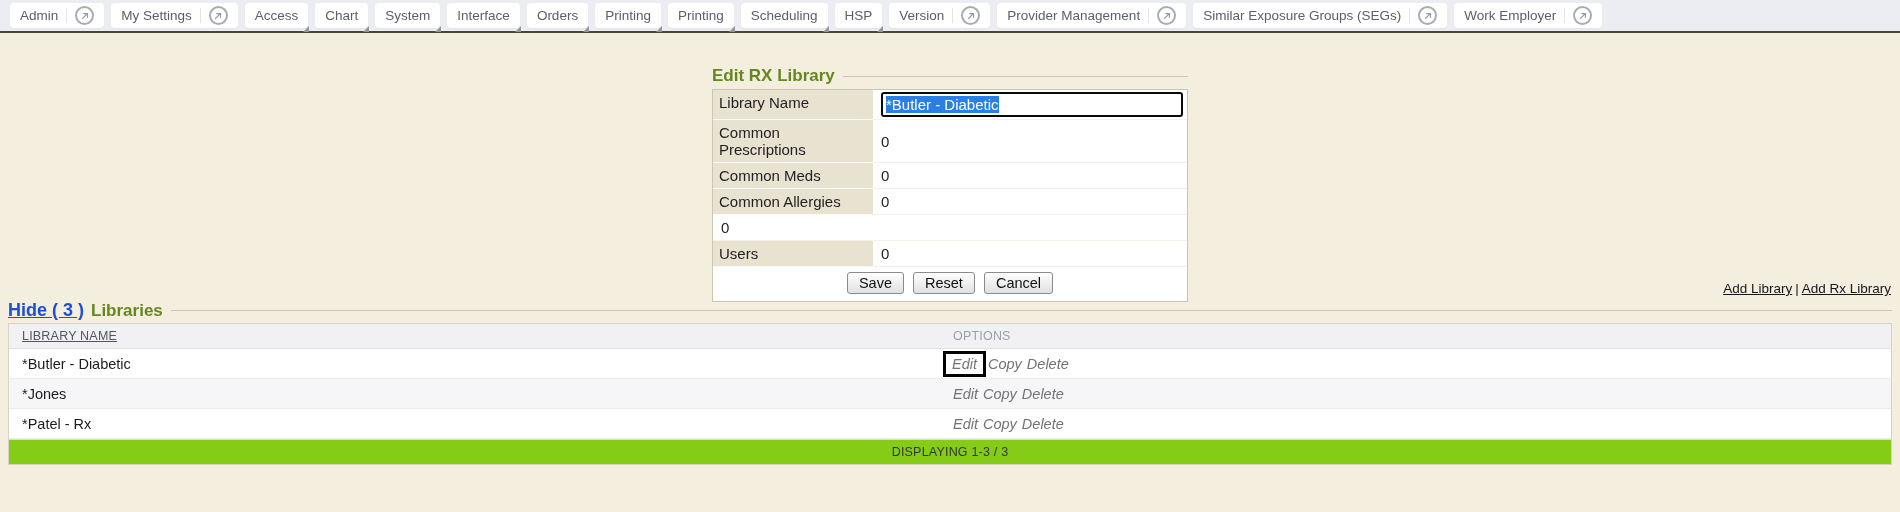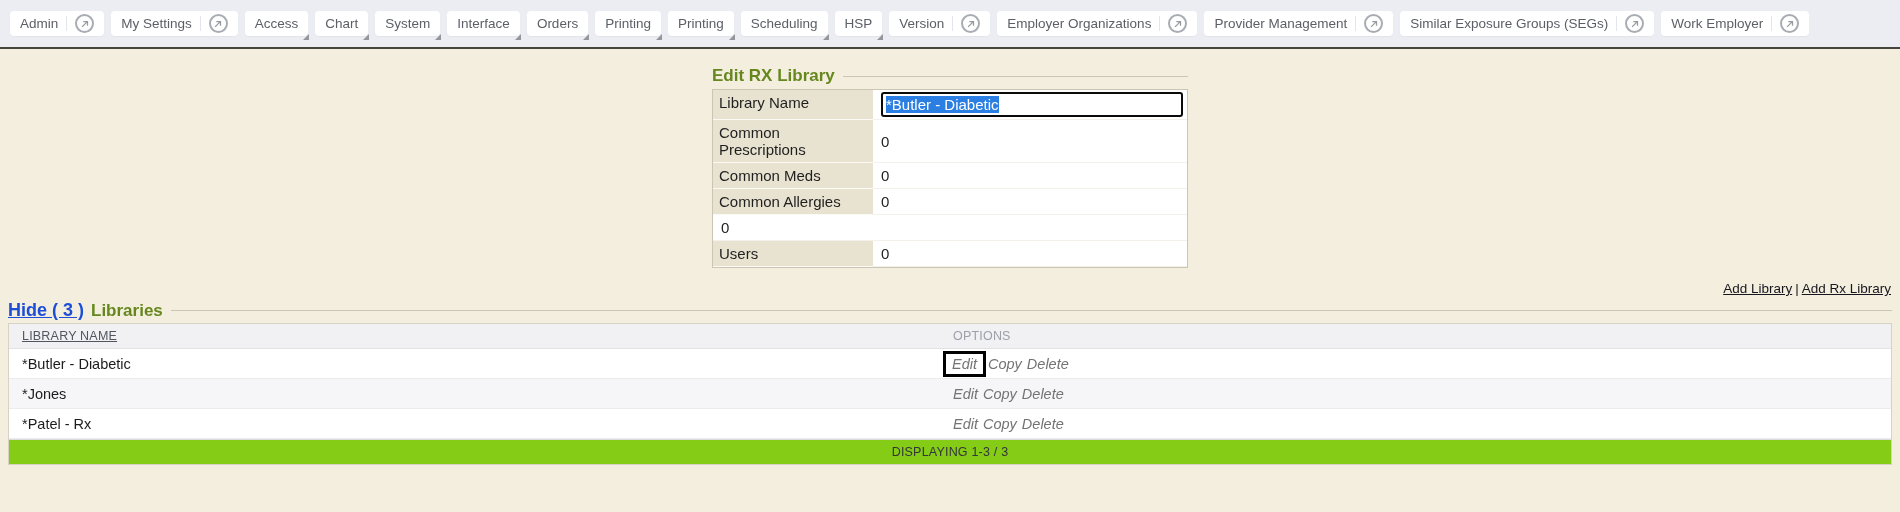--- a/index.html
+++ b/index.html
@@ -5,21 +5,21 @@
   * { box-sizing: border-box; }
   html,body { margin:0; padding:0; }
   body {
     width:1900px; height:512px; position:relative; overflow:hidden;
     background:#f3eedd;
     font-family:"Liberation Sans", sans-serif;
   }
 
   
   .top-nav {
-    position:absolute; top:0; left:0; right:0; height:49px;
+    position:absolute; top:0; left:0; right:0; height:33px;
     background:#ebedf3; border-bottom:2px solid #45453e;
     display:flex; align-items:center; gap:7px; padding-left:10px;
   }
   .tab {
     position:relative; background:#ffffff; border-radius:4px; height:25px;
     display:flex; align-items:center; padding:0 10px;
     color:#5c6066; font-size:13.5px; white-space:nowrap; cursor:pointer;
     box-shadow:0 1px 1px rgba(0,0,0,0.04);
   }
   .tab-label { color:#5c6066; }
@@ -165,29 +165,20 @@
   <div class="tab">
     <span class="tab-label">Version</span>
     <span class="tab-sep"></span>
     <span class="ext-icon">
         <svg viewBox="0 0 24 24" fill="none" stroke="#9599a0" stroke-width="3">
           <path d="M5 19 L17 7 M8 6 H18 V16"></path>
         </svg>
       </span>
   </div>
   <div class="tab">
-    <span class="tab-label">Employer Organizations</span>
-    <span class="tab-sep"></span>
-    <span class="ext-icon">
-        <svg viewBox="0 0 24 24" fill="none" stroke="#9599a0" stroke-width="3">
-          <path d="M5 19 L17 7 M8 6 H18 V16"></path>
-        </svg>
-      </span>
-  </div>
-  <div class="tab">
     <span class="tab-label">Provider Management</span>
     <span class="tab-sep"></span>
     <span class="ext-icon">
         <svg viewBox="0 0 24 24" fill="none" stroke="#9599a0" stroke-width="3">
           <path d="M5 19 L17 7 M8 6 H18 V16"></path>
         </svg>
       </span>
   </div>
   <div class="tab">
     <span class="tab-label">Similar Exposure Groups (SEGs)</span>
@@ -234,20 +225,25 @@
     <div class="form-row">
       <div class="form-label">Common Allergies</div>
       <div class="form-value">0</div>
     </div>
     <div class="form-row">
       <div class="form-value">0</div>
     </div>
     <div class="form-row">
       <div class="form-label">Users</div>
       <div class="form-value">0</div>
+    </div>
+    <div class="form-buttons">
+      <button class="btn">Save</button>
+      <button class="btn">Reset</button>
+      <button class="btn">Cancel</button>
     </div>
   </div>
 </section>
 
 <div class="add-links">
   <a>Add Library</a><span class="link-sep">|</span><a>Add Rx Library</a>
 </div>
 
 <section class="lib-section">
   <div class="legend-row">

